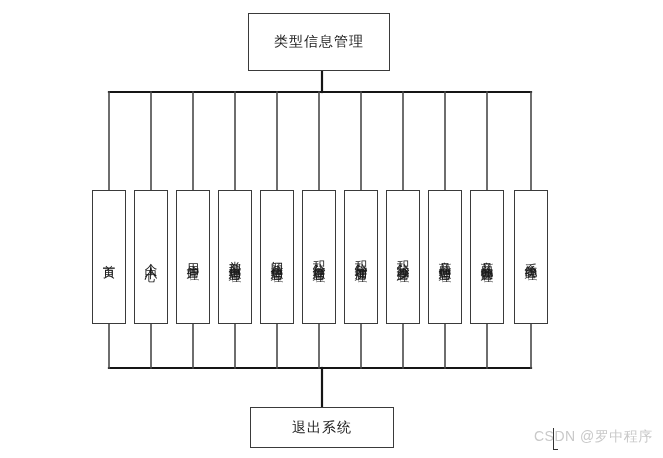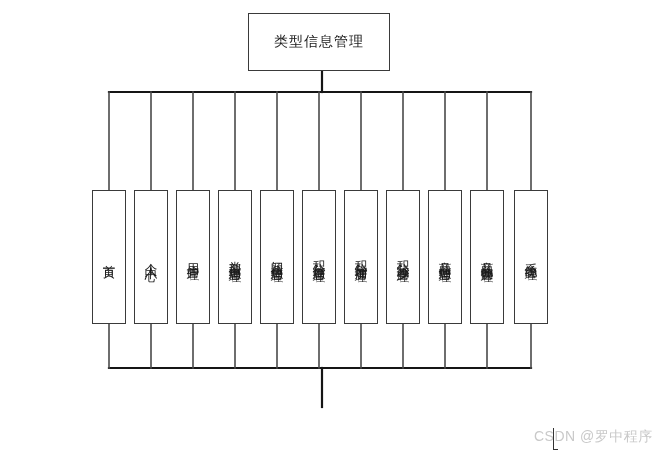--- a/index.html
+++ b/index.html
@@ -167,17 +167,20 @@
   <div class="node leaf" style="left:428px;">
     <span class="vtext">商品信息管理</span>
   </div>
   <div class="node leaf" style="left:470px;">
     <span class="vtext">商品兑换管理</span>
   </div>
   <div class="node leaf" style="left:514px;">
     <span class="vtext">系统管理</span>
   </div>
 
+  <div class="node node-exit">
+    <span>退出系统</span>
+  </div>
 
   <div class="watermark">CSDN @罗中程序</div>
   <div class="caret"></div>
 
 </div>
 
 </body></html>

